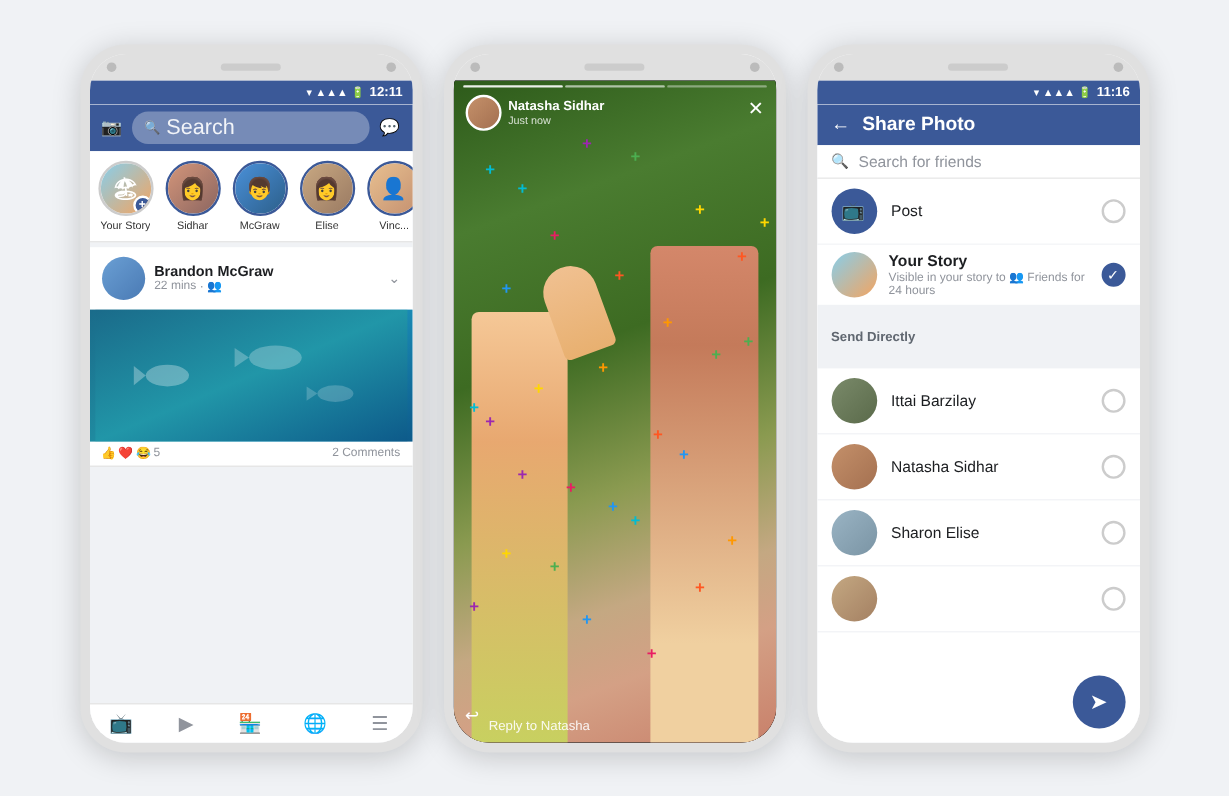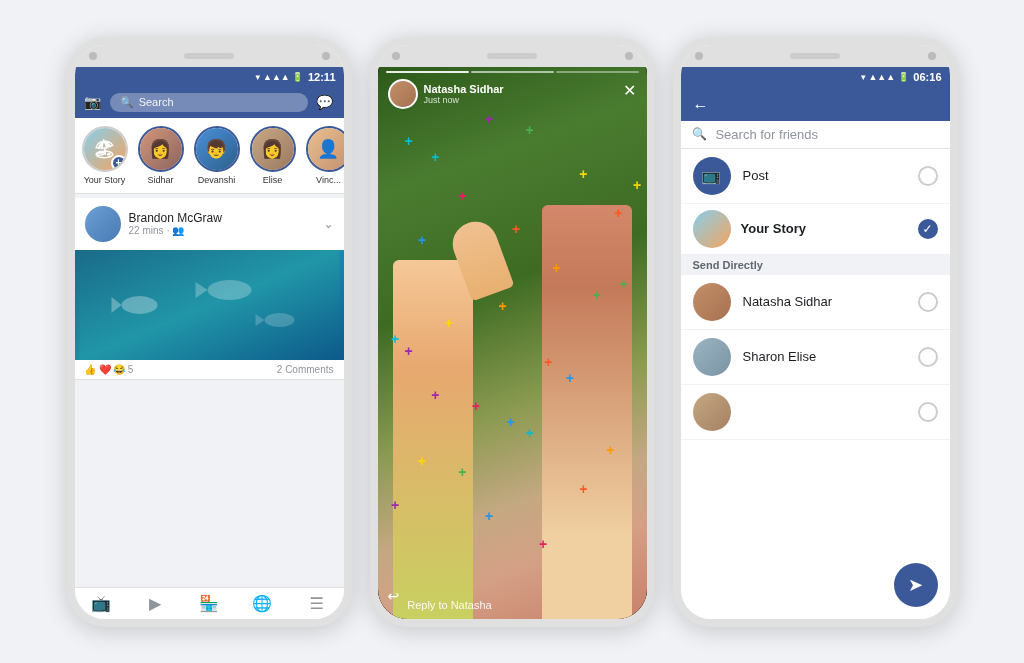--- a/index.html
+++ b/index.html
@@ -110,21 +110,21 @@
       display: flex;
       align-items: center;
       gap: 5px;
     }
     .fb-search-bar .search-icon {
       color: rgba(255,255,255,0.8);
       font-size: 11px;
     }
     .fb-search-bar .search-text {
       color: rgba(255,255,255,0.9);
-      font-size: 11px;
+      font-size: 18px;
       text-align: center;
     }
     .fb-messenger-icon {
       color: #fff;
       font-size: 14px;
     }
 
     .stories-row {
       background: #fff;
       padding: 8px 6px;
@@ -224,21 +224,21 @@
       align-items: center;
       gap: 8px;
     }
     .post-avatar {
       width: 36px;
       height: 36px;
       border-radius: 50%;
       overflow: hidden;
     }
     .post-info { flex: 1; }
-    .post-name { font-size: 12px; font-weight: 400; color: #1c1e21; }
+    .post-name { font-size: 12px; font-weight: 700; color: #1c1e21; }
     .post-meta { font-size: 10px; color: #90949c; display: flex; align-items: center; gap: 3px; }
     .post-chevron { color: #90949c; font-size: 12px; }
     .post-text { padding: 0 10px 6px; font-size: 12px; color: #1c1e21; }
     .post-image {
       width: 100%;
       height: 110px;
       background: linear-gradient(135deg, #1a6b8a 0%, #2196a8 40%, #1a8ab4 70%, #0d5a8a 100%);
       position: relative;
       overflow: hidden;
     }
@@ -425,21 +425,21 @@
       border-color: #3b5998;
       display: flex;
       align-items: center;
       justify-content: center;
       color: #fff;
       font-size: 12px;
     }
 
     .section-label {
       background: #f0f2f5;
-      padding: 4px 12px;
+      padding: 20px 12px;
       font-size: 11px;
       color: #606770;
       font-weight: 600;
     }
 
     .your-story-item {
       display: flex;
       align-items: center;
       padding: 6px 12px;
       gap: 10px;
@@ -528,21 +528,21 @@
       <div class="story-item">
         <div class="story-avatar">
           <div class="avatar-placeholder av-girl">👩</div>
         </div>
         <span class="story-name">Sidhar</span>
       </div>
       <div class="story-item">
         <div class="story-avatar">
           <div class="avatar-placeholder av-guy">👦</div>
         </div>
-        <span class="story-name">Devanshi</span>
+        <span class="story-name">McGraw</span>
       </div>
       <div class="story-item">
         <div class="story-avatar">
           <div class="avatar-placeholder av-woman">👩</div>
         </div>
         <span class="story-name">Elise</span>
       </div>
       <div class="story-item">
         <div class="story-avatar">
           <div class="avatar-placeholder av-face">👤</div>
@@ -682,26 +682,27 @@
     <div class="phone-camera"></div>
     <div class="phone-speaker"></div>
     <div class="phone-sensor"></div>
   </div>
   <div class="status-bar">
     <div class="icons">
       <span>▾</span>
       <span>▲▲▲</span>
       <span>🔋</span>
     </div>
-    <span class="time">06:16</span>
+    <span class="time">11:16</span>
   </div>
   <div class="screen" style="background:#f0f2f5; position:relative;">
 
     <div class="share-header">
       <span class="back-arrow">←</span>
+      <span class="share-title">Share Photo</span>
     </div>
 
     <div class="share-search">
       <span class="search-icon-gray">🔍</span>
       <span class="search-friends-input">Search for friends</span>
     </div>
 
     <div class="share-list">
 
       <div class="share-item">
@@ -709,27 +710,33 @@
           <span>📺</span>
         </div>
         <span class="share-item-name">Post</span>
         <div class="share-radio"></div>
       </div>
 
       <div class="your-story-item">
         <div class="your-story-avatar av-beach"></div>
         <div class="your-story-info">
           <div class="your-story-name">Your Story</div>
+          <div class="your-story-sub">Visible in your story to 👥 Friends for 24 hours</div>
         </div>
         <div class="share-radio checked">✓</div>
       </div>
 
       <div class="section-label">Send Directly</div>
 
 
+      <div class="share-item">
+        <div class="share-item-avatar av-ittai"></div>
+        <span class="share-item-name">Ittai Barzilay</span>
+        <div class="share-radio"></div>
+      </div>
 
       <div class="share-item">
         <div class="share-item-avatar av-natasha"></div>
         <span class="share-item-name">Natasha Sidhar</span>
         <div class="share-radio"></div>
       </div>
 
       <div class="share-item">
         <div class="share-item-avatar av-sharon"></div>
         <span class="share-item-name">Sharon Elise</span>

